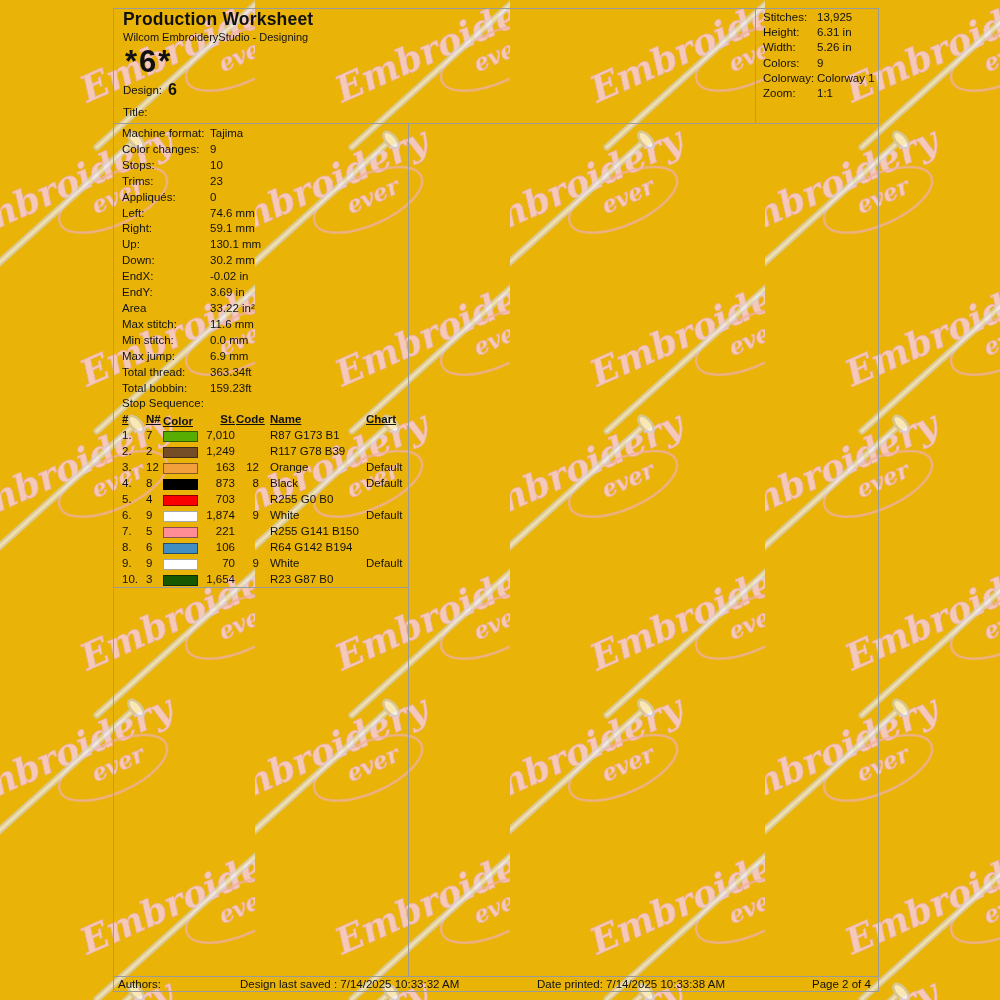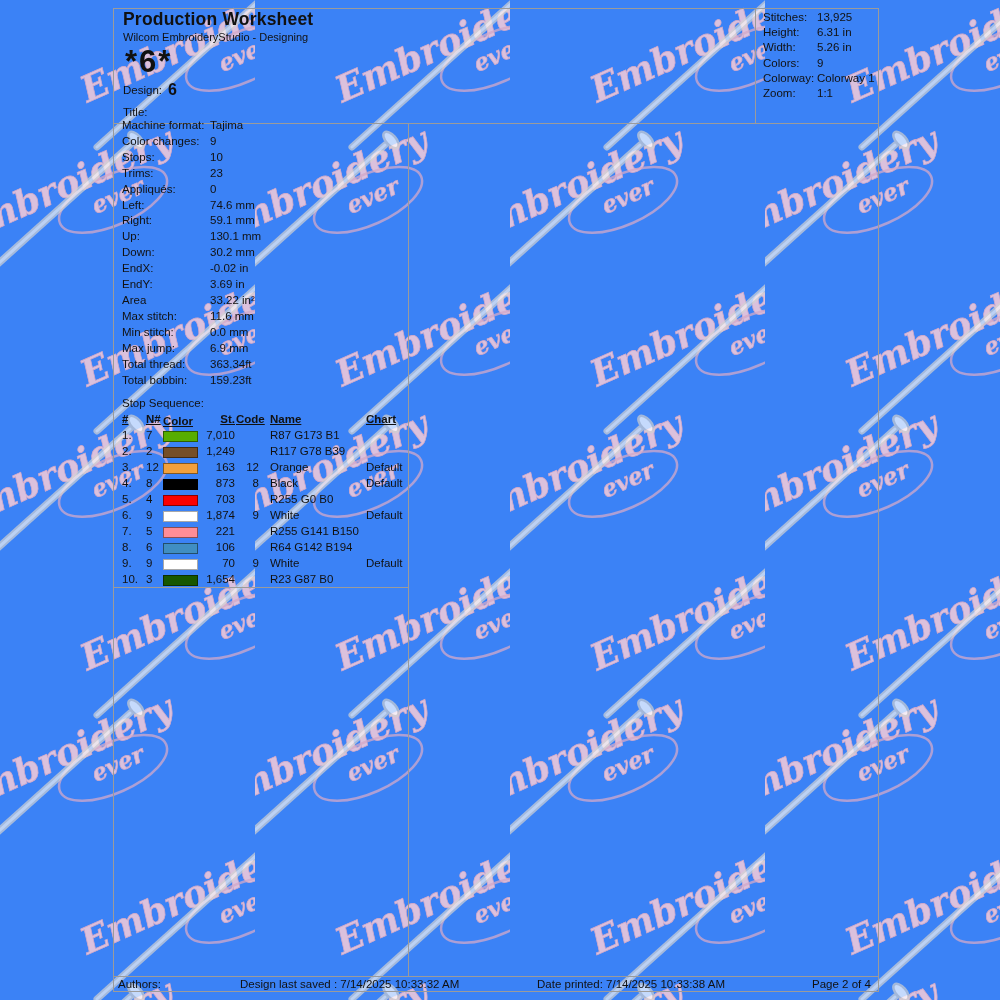--- a/index.html
+++ b/index.html
@@ -1,19 +1,19 @@
 <!DOCTYPE html>
 <html><head>
 <meta charset="utf-8">
 <style>
   * { margin:0; padding:0; box-sizing:border-box; }
   html,body { background:#fff; }
   .canvas {
     position:relative; width:1000px; height:1000px; overflow:hidden;
-    font-family:"Liberation Sans", sans-serif; color:#111; background:#3b82f6;
+    font-family:"Liberation Sans", sans-serif; color:#111; background:#eab308;
   }
   .abs { position:absolute; }
   .wm { position:absolute; left:0; top:0; z-index:0; }
   .content { position:absolute; left:0; top:0; width:1000px; height:1000px; z-index:1; }
 
   
   .outer-frame { left:113px; top:8px; width:766px; height:984px; border:1px solid #9b9b9b; }
   .hline { height:0; border-top:1px solid #9b9b9b; }
   .vline { width:0; border-left:1px solid #9b9b9b; }
   .header-sep { left:113px; top:123px; width:766px; }
@@ -28,21 +28,21 @@
   .barcode { left:125px; top:44px; font-size:31px; font-weight:bold; letter-spacing:2px; }
   .design-row { left:123px; top:84px; font-size:11.5px; }
   .design-val { left:168px; top:81px; font-size:16px; font-weight:bold; }
   .title-row { left:123px; top:106px; font-size:11.5px; }
 
   
   .stats { left:763px; top:10px; width:112px; font-size:11.5px; line-height:15.2px; }
   .stats .lbl { display:inline-block; width:54px; }
 
   
-  .minfo { left:122px; top:118px; width:284px; font-size:11.5px; line-height:15.9px; }
+  .minfo { left:122px; top:126px; width:284px; font-size:11.5px; line-height:15.9px; }
   .minfo .lbl { display:inline-block; width:88px; }
 
   
   .seq-title { left:122px; top:397px; font-size:11.5px; }
   .seq-table { left:122px; top:413px; width:285px; font-size:11.5px; }
   .srow { position:relative; height:16px; }
   .srow.head { font-weight:bold; }
   .srow.head span { text-decoration:underline; }
   .c-num { position:absolute; left:0; width:22px; }
   .c-n { position:absolute; left:24px; width:17px; }

